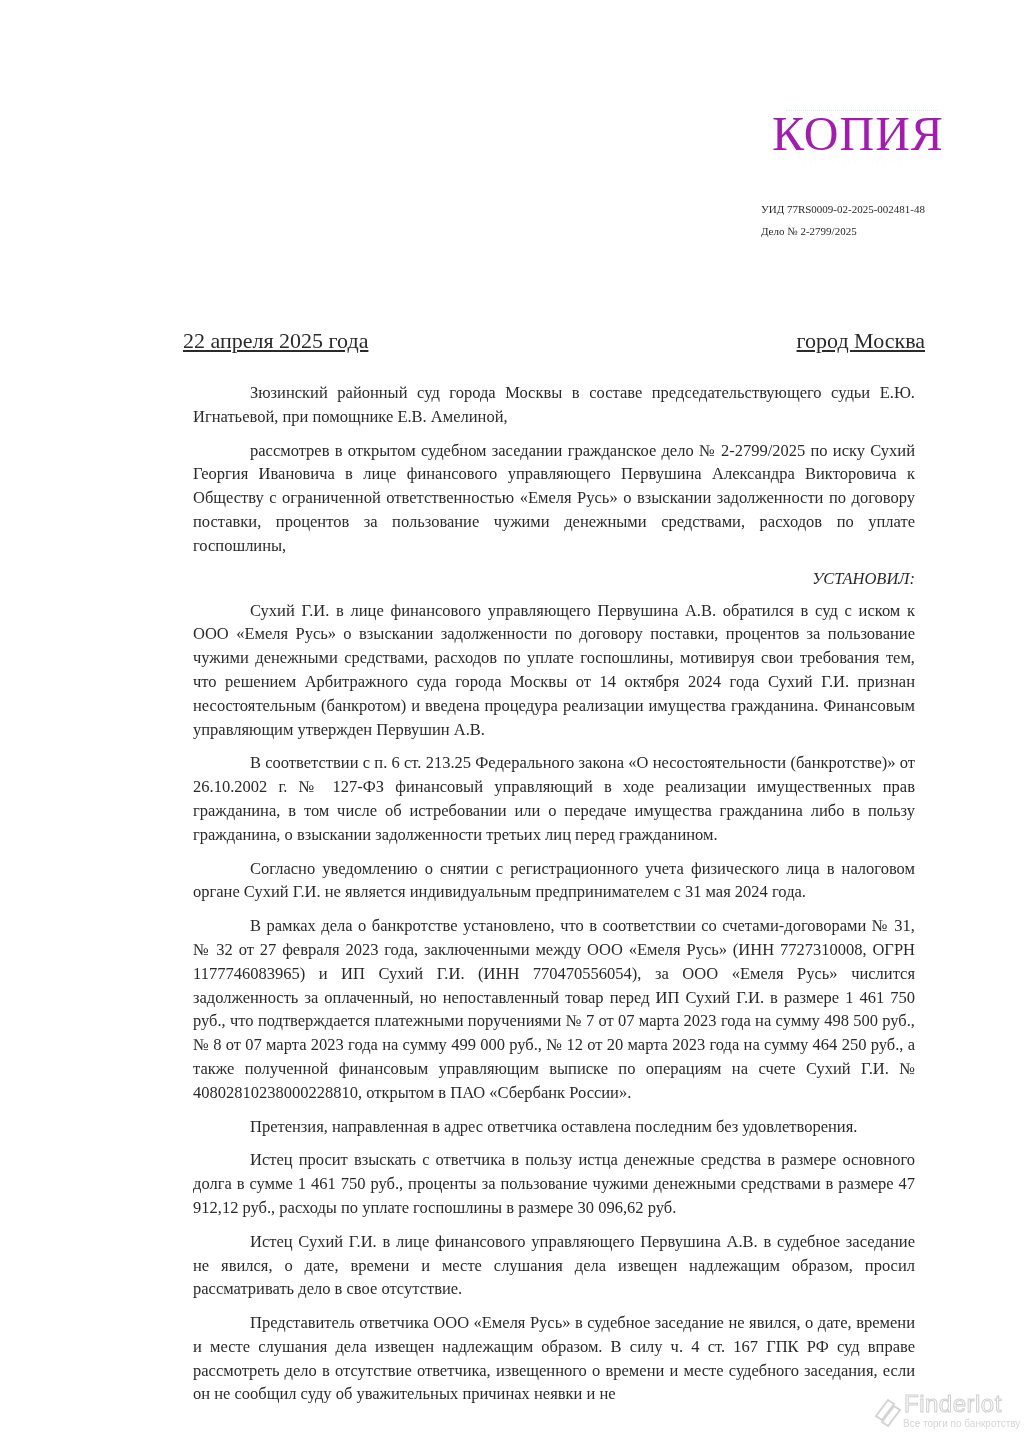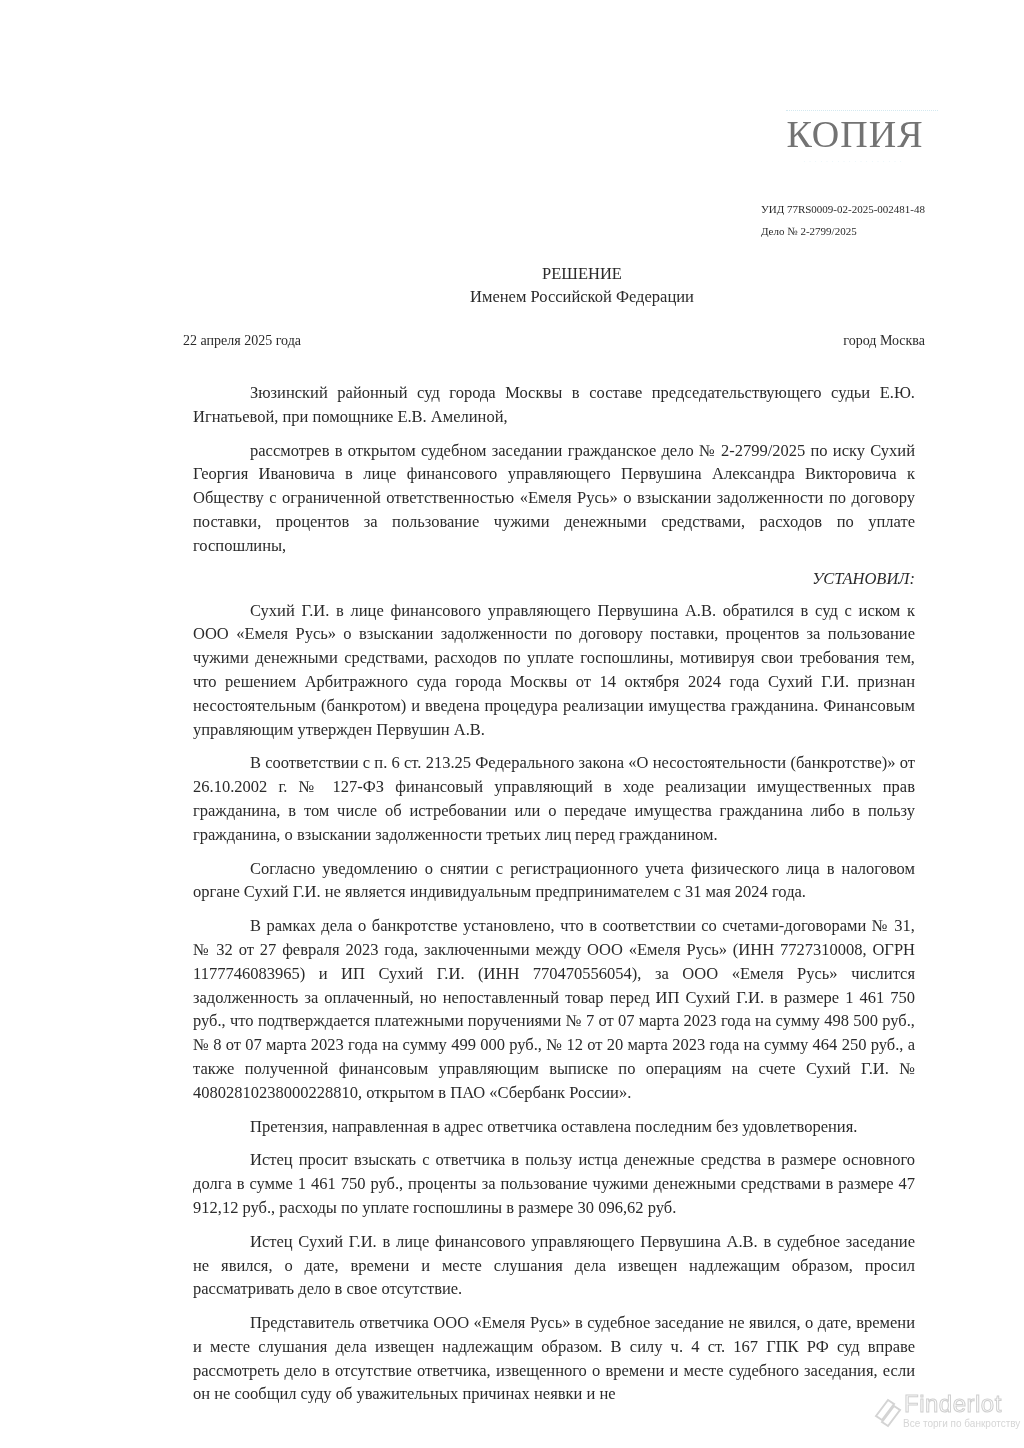--- a/index.html
+++ b/index.html
@@ -32,24 +32,24 @@
       text-align: center;
     }
     .stamp-top-line {
       position: absolute;
       left: 18px; right: 0; top: 4px;
       border-top: 1px dotted #d4e9f0;
     }
     .stamp-word {
       position: absolute;
       left: 4px; right: 0; top: 8px;
-      font-size: 38px;
+      font-size: 48px;
       letter-spacing: 1px;
       line-height: 40px;
-      color: #737373;
+      color: #a21caf;
       font-family: "Liberation Serif", serif;
     }
     .stamp-bottom-line {
       position: absolute;
       left: 0; right: 0; top: 52px;
       font-size: 6px;
       color: #cfe5ee;
       letter-spacing: 1px;
       font-family: "Liberation Sans", sans-serif;
     }
@@ -69,22 +69,23 @@
       line-height: 23px;
       padding-left: 140px;
     }
     .date-row {
       position: absolute;
       left: 183px;
       right: 99px;
       top: 330px;
       display: flex;
       justify-content: space-between;
-      font-size: 14px;
+      font-size: 22px;
       line-height: 22px;
+      text-decoration: underline;
     }
     .body {
       position: absolute;
       left: 183px;
       width: 742px;
       top: 372px;
       font-size: 16.5px;
       line-height: 23.8px;
       text-align: justify;
     }
@@ -141,24 +142,20 @@
     <div class="stamp-top-line"></div>
     <div class="stamp-word">КОПИЯ</div>
     <div class="stamp-bottom-line">· · · · · · · · · · · · · · · · · ·</div>
   </div>
 
   <div class="header-right">
     <div>УИД 77RS0009-02-2025-002481-48</div>
     <div>Дело № 2-2799/2025</div>
   </div>
 
-  <div class="title">
-    <div>РЕШЕНИЕ</div>
-    <div>Именем Российской Федерации</div>
-  </div>
 
   <div class="date-row">
     <span>22 апреля 2025 года</span>
     <span>город Москва</span>
   </div>
 
   <div class="body">
     <p class="gap">Зюзинский районный суд города Москвы в составе председательствующего судьи Е.Ю. Игнатьевой, при помощнике Е.В. Амелиной,</p>
     <p>рассмотрев в открытом судебном заседании гражданское дело № 2-2799/2025 по иску Сухий Георгия Ивановича в лице финансового управляющего Первушина Александра Викторовича к Обществу с ограниченной ответственностью «Емеля Русь» о взыскании задолженности по договору поставки, процентов за пользование чужими денежными средствами, расходов по уплате госпошлины,</p>
     <p class="section-heading">УСТАНОВИЛ:</p>

